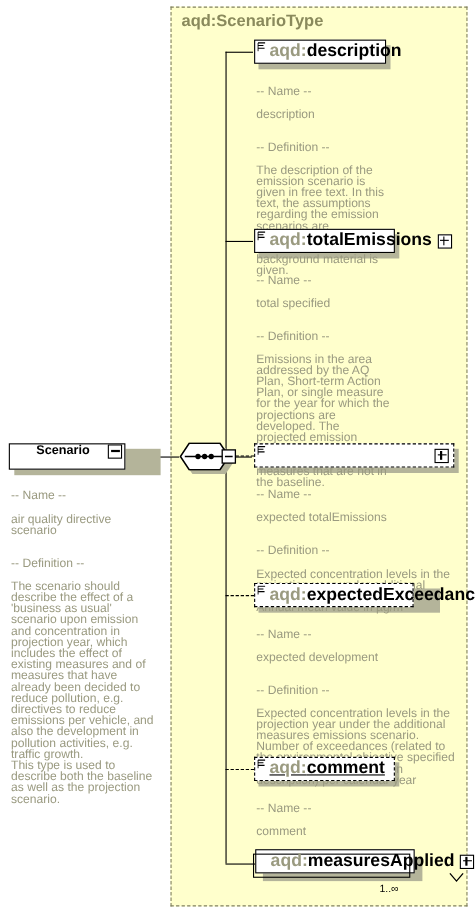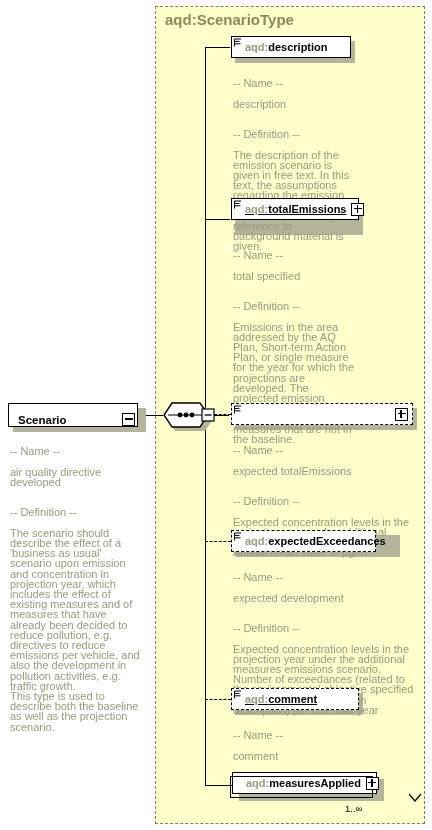--- a/index.html
+++ b/index.html
@@ -65,21 +65,21 @@
     top: 3px;
     width: calc(100% + 0px);
     height: 22px;
     border: 1.5px solid #000000;
     background: transparent;
     z-index: -1;
     box-sizing: border-box;
   }
 
   .node-label {
-    font-size: 11px;
+    font-size: 16px;
     font-weight: bold;
     color: #000000;
     white-space: nowrap;
     line-height: 1;
   }
   .node-label .ns {
     color: #9a9a80;
     font-weight: bold;
   }
 
@@ -126,28 +126,28 @@
     color: #9a9a80;
     white-space: pre-line;
     z-index: 3;
   }
 
   
   .root-box {
     position: absolute;
     left: 8px;
     top: 403px;
-    width: 130px;
+    width: 106px;
     height: 24px;
     background: #ffffff;
     border: 1.5px solid #000000;
     box-sizing: border-box;
     display: flex;
-    align-items: flex-end;
-    padding-left: 9px;
+    align-items: flex-start;
+    padding-left: 24px;
     z-index: 5;
   }
   .root-label {
     font-size: 11.5px;
     font-weight: bold;
     color: #000000;
   }
   .root-shadow {
     position: absolute;
     left: 13px;
@@ -231,21 +231,21 @@
 
 <div class="root-shadow"></div>
 <div class="root-box">
   <span class="root-label">Scenario</span>
   <span style="flex:1"></span>
   <span class="expander minus" style="margin-right:2px;"></span>
 </div>
 
 <div class="annotation" style="left:10px; top:436px; width:132px;">
   <span>-- Name --</span><br>
-  <span>air quality directive developed</span><br><br>
+  <span>air quality directive scenario</span><br><br>
   <span>-- Definition --</span><br>
   <span style="white-space:pre-line;">The scenario should describe the effect of a 'business as usual' scenario upon emission and concentration in projection year, which includes the effect of existing measures and of measures that have already been decided to reduce pollution, e.g. directives to reduce emissions per vehicle, and also the development in pollution activities, e.g. traffic growth.
 This type is used to describe both the baseline as well as the projection scenario.</span>
 </div>
 
 <div class="seq-shadow"></div>
 <div class="seq-wrap">
   <svg width="52" height="26" viewBox="0 0 52 26">
     <polygon points="9,1 37,1 45,13 37,25 9,25 1,13" fill="#ffffff" stroke="#000000" stroke-width="1.4"></polygon>
     <line x1="5" y1="13" x2="41" y2="13" stroke="#000000" stroke-width="1.2"></line>
@@ -270,21 +270,21 @@
   </span>
 </div>
 <div class="annotation" style="left:233px; top:68px; width:118px;">
   <span>-- Name --</span><br>
   <span>description</span><br><br>
   <span>-- Definition --</span><br>
   <span>The description of the emission scenario is given in free text. In this text, the assumptions regarding the emission scenarios are described. Preferably a reference to background material is given.</span>
 </div>
 
 <div class="node-shadow" style="left:235px; top:213px; width:128px; height:22px;"></div>
-<div class="node" style="left:231px; top:198px; width:128px;text-decoration:underline;">
+<div class="node" style="left:231px; top:208px; width:128px;">
   <svg class="elem-glyph" viewBox="0 0 8 9">
     <line x1="0.5" y1="1" x2="7" y2="1" stroke="#000" stroke-width="1"></line>
     <line x1="0.5" y1="3.4" x2="5.5" y2="3.4" stroke="#000" stroke-width="1"></line>
     <line x1="0.5" y1="5.8" x2="6.5" y2="5.8" stroke="#000" stroke-width="1"></line>
     <line x1="0.5" y1="1" x2="0.5" y2="8.5" stroke="#000" stroke-width="1"></line>
   </svg>
   <span class="node-label">
     <span class="ns">aqd:</span><span>totalEmissions</span>
   </span>
   <span style="flex:1"></span>

